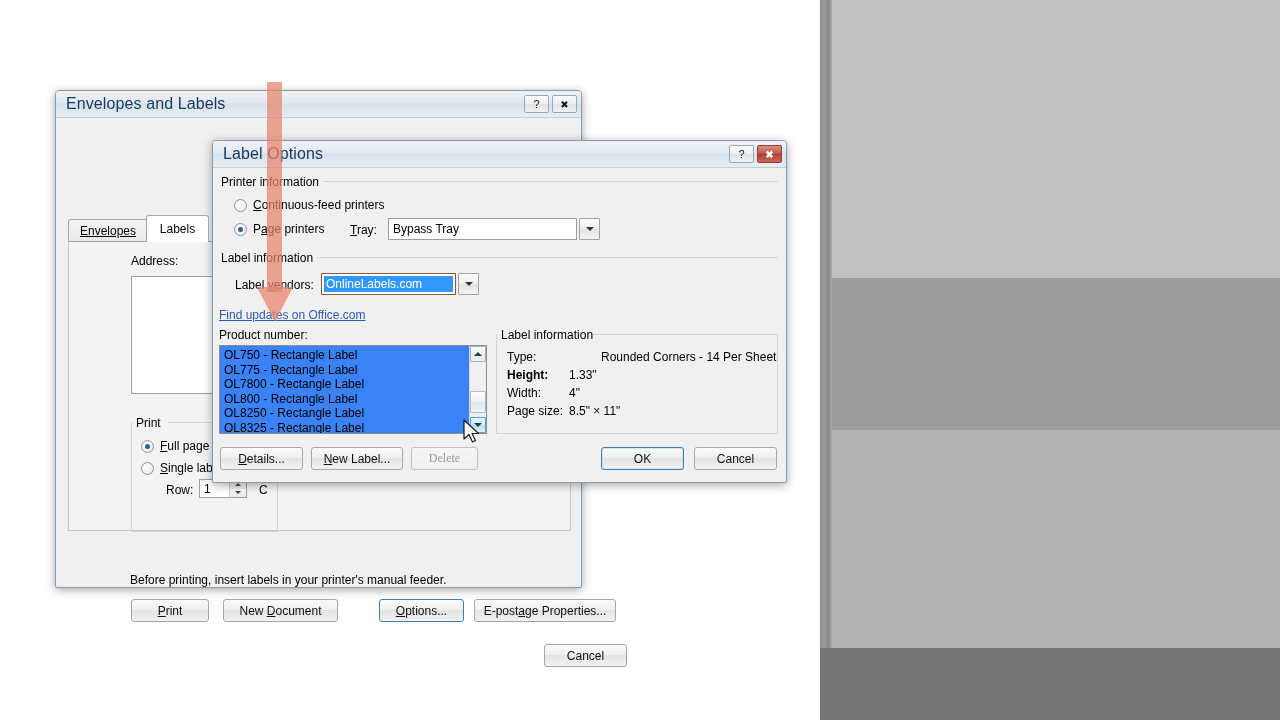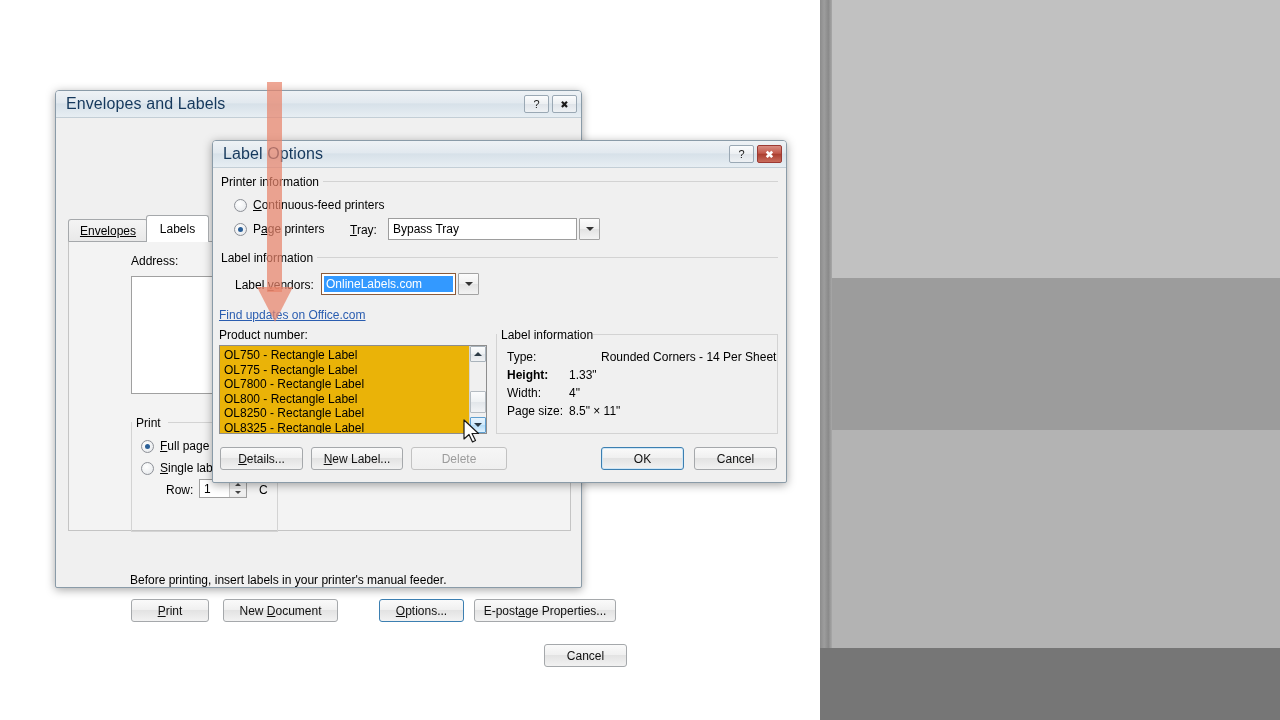--- a/index.html
+++ b/index.html
@@ -69,21 +69,21 @@
          background:linear-gradient(to bottom,#f6f6f6 0%,#efefef 100%); }
 
   
   .tab { position:absolute; height:23px; display:flex; align-items:center;
          justify-content:center; font-size:12px;
          border:1px solid #a5a8ab; border-bottom:none; border-radius:3px 3px 0 0; }
   .tab.inactive { background:linear-gradient(to bottom,#f4f4f4 0%,#e8e8e8 100%); top:128px; }
   .tab.active { background:#fff; top:124px; border-color:#a5a8ab; z-index:3; }
 
   
-  .listbox { position:absolute; background:#eab308; border:1px solid #8d8d8d; overflow:hidden; }
+  .listbox { position:absolute; background:#3b82f6; border:1px solid #8d8d8d; overflow:hidden; }
   .list-item { font-size:12px; padding:0 4px; height:14.5px; line-height:14.5px;
                white-space:nowrap; }
   .scrollbar { position:absolute; width:17px; background:#f0f0f0;
                border-left:1px solid #d6d6d6; }
   .sb-btn { position:absolute; left:0; width:16px; height:16px;
             border:1px solid #a9b3bb; border-radius:1px;
             background:linear-gradient(to bottom,#fbfcfd 0%,#edf0f2 50%,#e0e4e8 52%,#f0f2f4 100%);
             display:flex; align-items:center; justify-content:center; }
   .sb-btn.hot { border:1px solid #5f9fd0;
             background:linear-gradient(to bottom,#e8f4fd 0%,#cfe9fb 50%,#b4dcf7 52%,#dff1fe 100%); }
@@ -279,21 +279,21 @@
 
   <span class="static" style="left:294px; top:263px;">Page size:</span>
   <span class="static" style="left:356px; top:263px;">8.5" × 11"</span>
 
   <div class="btn" style="left:7px; top:306px; width:83px; height:23px;text-align:right;">
     <span><u>D</u>etails...</span>
   </div>
   <div class="btn" style="left:98px; top:306px; width:92px; height:23px;">
     <span><u>N</u>ew Label...</span>
   </div>
-  <div class="btn disabled" style="left:198px; top:306px; width:96px; height:23px;">
+  <div class="btn disabled" style="left:198px; top:306px; width:67px; height:23px;font-family:Liberation Serif, serif;">
     <span>Delete</span>
   </div>
   <div class="btn default" style="left:388px; top:306px; width:83px; height:23px;">
     <span>OK</span>
   </div>
   <div class="btn" style="left:481px; top:306px; width:83px; height:23px;">
     <span>Cancel</span>
   </div>
 </div>
 

